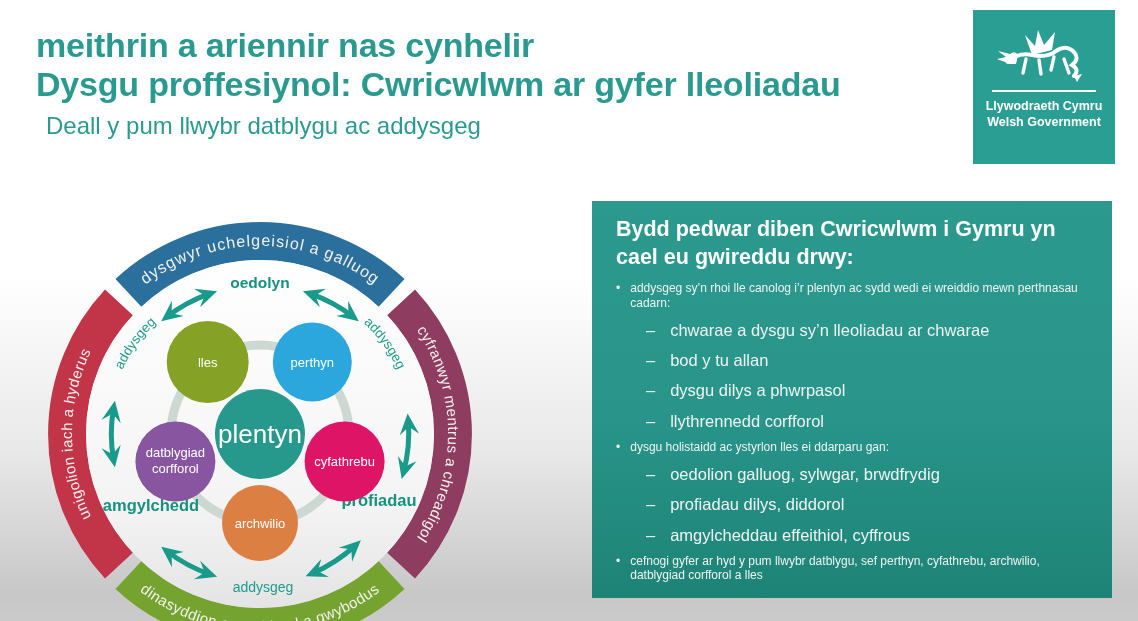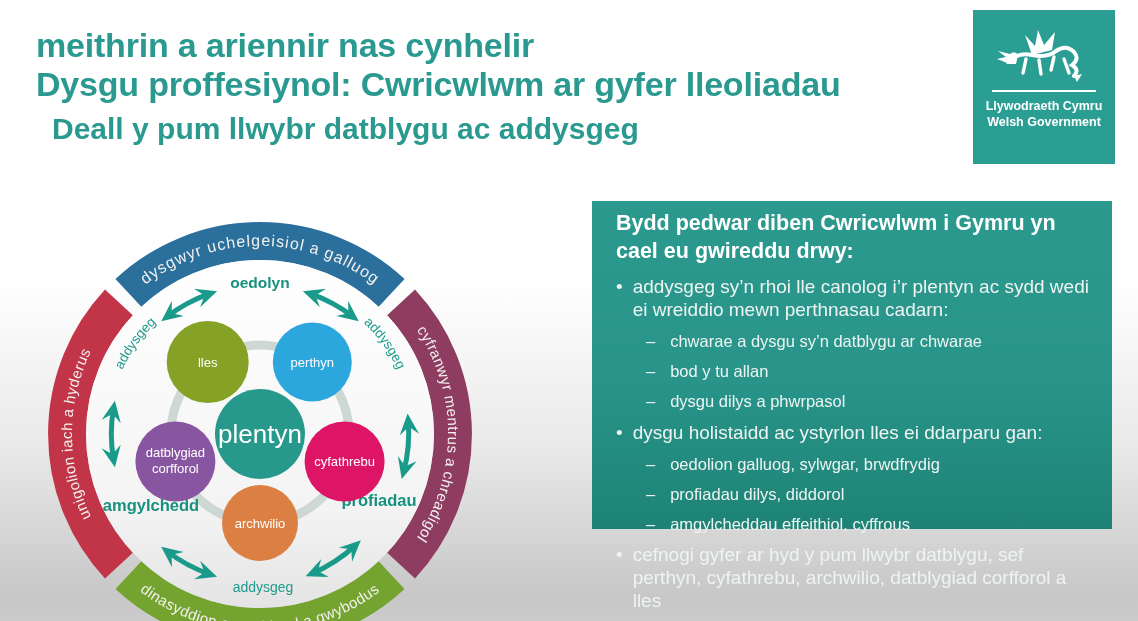--- a/index.html
+++ b/index.html
@@ -2,34 +2,34 @@
 <html><head>
 <meta charset="utf-8">
 <style>
   html,body{margin:0;padding:0;}
   body{width:1138px;height:621px;overflow:hidden;font-family:"Liberation Sans",sans-serif;}
   .slide{position:relative;width:1138px;height:621px;overflow:hidden;
     background:linear-gradient(180deg,#ffffff 0%,#ffffff 45%,#e9e9e9 72%,#c7c7c7 96%,#cbcbcb 100%);}
   
   .title{position:absolute;left:36px;top:26px;width:900px;color:#2a9a90;
     font-size:34px;font-weight:bold;line-height:1.14;letter-spacing:-0.2px;}
-  .subtitle{position:absolute;left:52px;top:112px;width:700px;color:#2a9a90;
-    font-size:30px;font-weight:bold;}
+  .subtitle{position:absolute;left:46px;top:112px;width:700px;color:#2a9a90;
+    font-size:24px;font-weight:normal;}
   
   .logo{position:absolute;left:973px;top:10px;width:142px;height:154px;background:#2b9e94;
     display:flex;flex-direction:column;align-items:center;justify-content:flex-start;}
   .logo svg{margin-top:14px;}
   .logo-rule{width:104px;height:2px;background:#ffffff;margin-top:4px;}
   .logo-text{color:#ffffff;font-size:12.5px;font-weight:bold;text-align:center;line-height:1.3;margin-top:6px;}
   
-  .panel{position:absolute;left:592px;top:201px;width:520px;height:328px;box-sizing:border-box;
+  .panel{position:absolute;left:592px;top:201px;width:520px;height:397px;box-sizing:border-box;
     background:linear-gradient(180deg,#2c998e 0%,#28948a 55%,#1e8376 100%);
-    padding:9px 22px 12px 24px;color:#eef4f2;}
+    padding:15px 22px 12px 24px;color:#eef4f2;}
   .ph{color:#ffffff;font-size:21.5px;font-weight:bold;line-height:1.3;margin-bottom:4px;}
-  .li{display:flex;gap:10px;margin-top:9px;font-size:19px;line-height:1.22;}
+  .li{display:flex;gap:10px;margin-top:9px;font-size:12px;line-height:1.22;}
   .li::before{content:"•";flex:0 0 auto;}
   .ls{display:flex;gap:15px;margin:10px 0 0 30px;font-size:16.5px;line-height:1.22;}
   .ls::before{content:"–";flex:0 0 auto;}
   
   .diagram{position:absolute;left:26px;top:214px;}
   .diagram text{font-family:"Liberation Sans",sans-serif;}
   .ringtxt{fill:#f3f1ee;font-size:16px;letter-spacing:1px;}
   .ringtxt2{fill:#f3f1ee;font-size:15px;letter-spacing:0.4px;}
   .lbl-bold{fill:#17917f;font-weight:bold;}
   .lbl{fill:#1f9a8b;}
@@ -152,27 +152,30 @@
     <text x="234" y="229" text-anchor="middle" fill="#ffffff" font-size="26">plentyn</text>
   </svg>
 
   <div class="panel">
     <div class="ph">Bydd pedwar diben Cwricwlwm i Gymru yn cael eu gwireddu drwy:</div>
 
     <div class="li">
       <span>addysgeg sy’n rhoi lle canolog i’r plentyn ac sydd wedi ei wreiddio mewn perthnasau cadarn:</span>
     </div>
     <div class="ls">
-      <span>chwarae a dysgu sy’n datblygu ar chwarae</span>
+      <span>chwarae a dysgu sy’n lleoliadau ar chwarae</span>
     </div>
     <div class="ls">
       <span>bod y tu allan</span>
     </div>
     <div class="ls">
       <span>dysgu dilys a phwrpasol</span>
+    </div>
+    <div class="ls">
+      <span>llythrennedd corfforol</span>
     </div>
 
     <div class="li">
       <span>dysgu holistaidd ac ystyrlon lles ei ddarparu gan:</span>
     </div>
     <div class="ls">
       <span>oedolion galluog, sylwgar, brwdfrydig</span>
     </div>
     <div class="ls">
       <span>profiadau dilys, diddorol</span>

